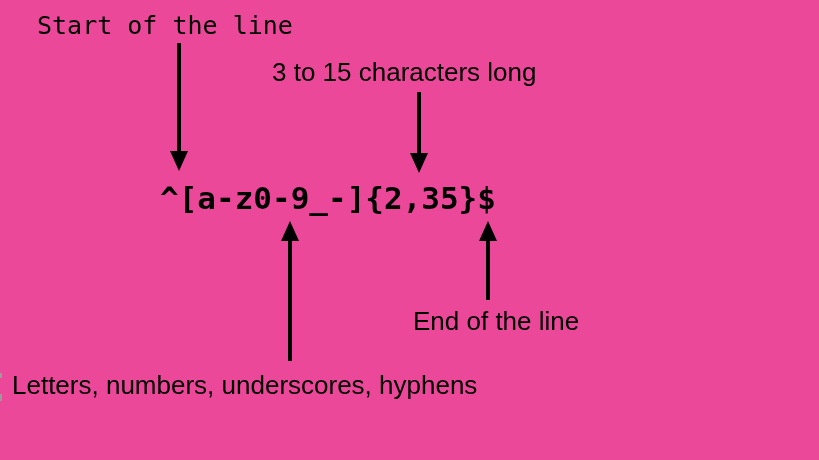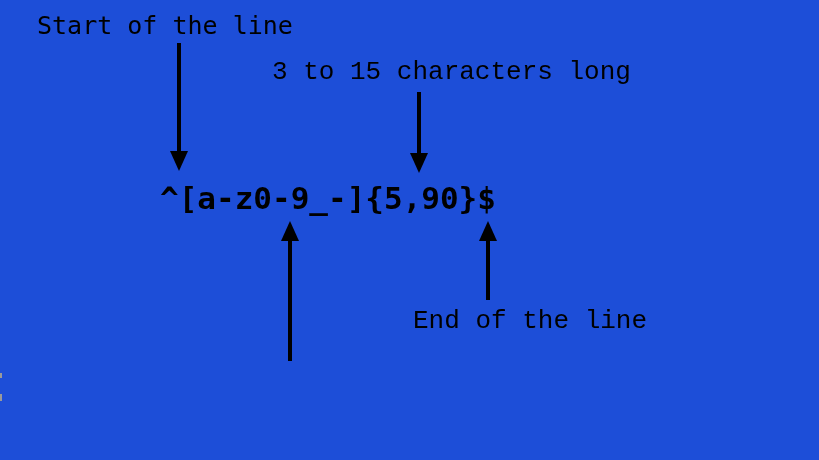--- a/index.html
+++ b/index.html
@@ -4,31 +4,31 @@
 <style>
   html, body {
     margin: 0;
     padding: 0;
     background: #ffffff;
   }
   .stage {
     position: relative;
     width: 819px;
     height: 460px;
-    background: #1d4ed8;
+    background: #ec4899;
     overflow: hidden;
   }
   .label {
     position: absolute;
     color: #000000;
     white-space: nowrap;
     line-height: 1;
   }
   .sans {
-    font-family: Liberation Mono, monospace;
+    font-family: Liberation Sans, sans-serif;
     font-size: 26px;
   }
   .mono {
     font-family: "DejaVu Sans Mono", monospace;
     font-size: 25px;
   }
   .regex {
     position: absolute;
     left: 160px;
     top: 183px;
@@ -94,31 +94,32 @@
     <div class="head-down"></div>
   </div>
 
   <span class="label sans label-length">3 to 15 characters long</span>
 
   <div class="arrow arrow-length">
     <div class="shaft"></div>
     <div class="head-down"></div>
   </div>
 
-  <div class="regex">^[a-z0-9_-]{5,90}$</div>
+  <div class="regex">^[a-z0-9_-]{2,35}$</div>
 
   <div class="arrow arrow-charset">
     <div class="head-up"></div>
     <div class="shaft"></div>
   </div>
 
   <div class="arrow arrow-end">
     <div class="head-up"></div>
     <div class="shaft"></div>
   </div>
 
   <span class="label sans label-end">End of the line</span>
 
+  <span class="label sans label-charset">Letters, numbers, underscores, hyphens</span>
 
   <div class="frag frag-1"></div>
   <div class="frag frag-2"></div>
 
 </div>
 
 </body></html>

